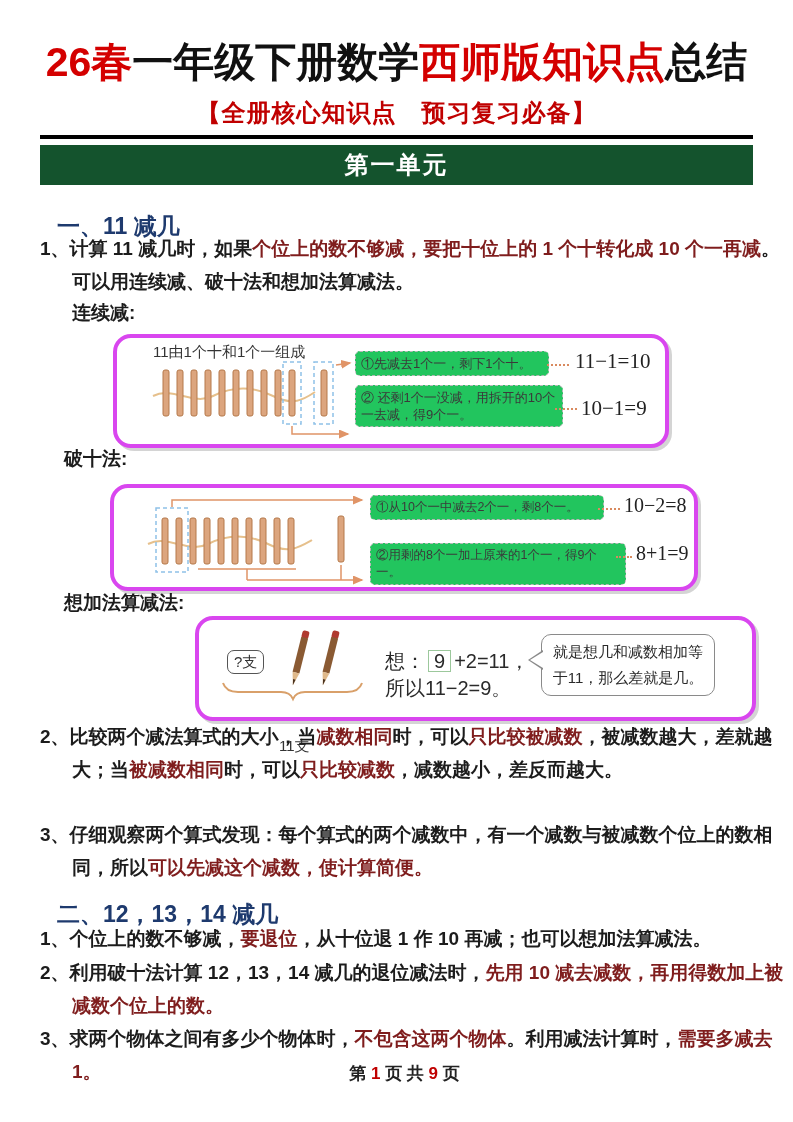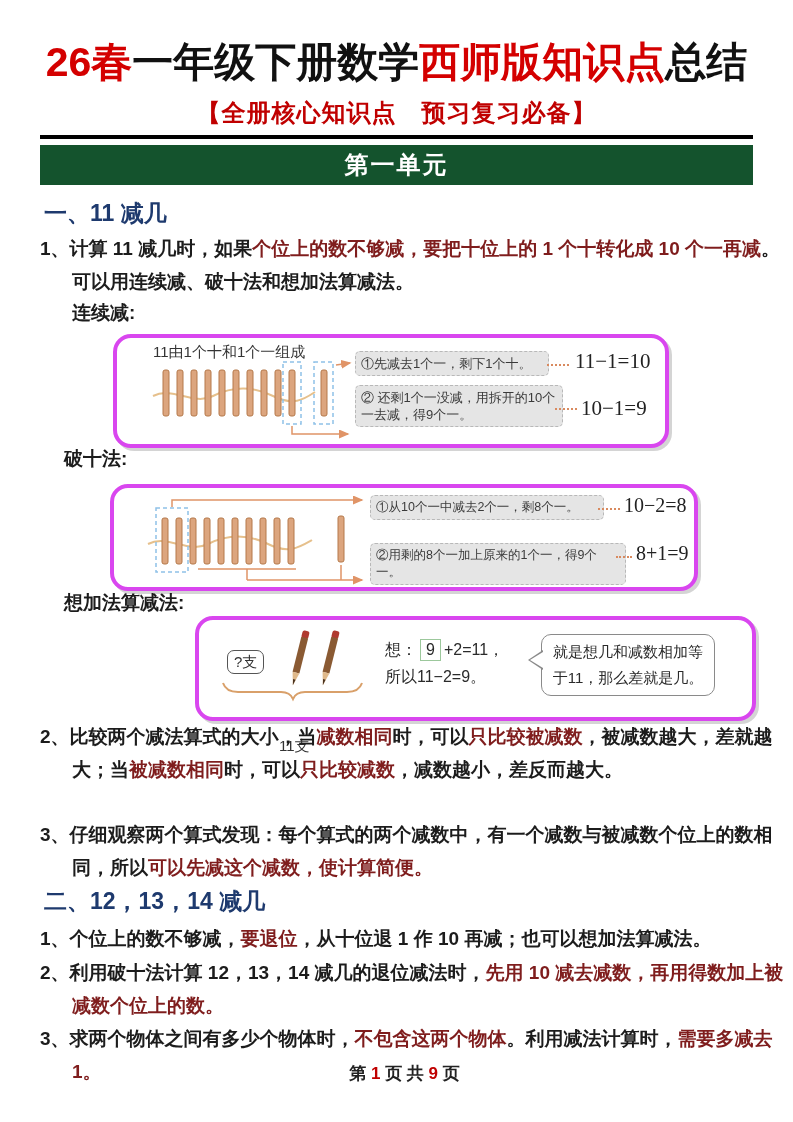--- a/index.html
+++ b/index.html
@@ -13,43 +13,43 @@
   .t-red{color:#d40000;}
   .t-black{color:#111111;}
   .subtitle{position:absolute;top:97px;left:0;right:0;text-align:center;font-size:24px;
             font-weight:800;color:#c00000;letter-spacing:1px;}
   .divider{position:absolute;top:135px;left:40px;right:40px;height:0;border-top:4px solid #000;}
   .banner{position:absolute;top:145px;left:40px;right:40px;height:40px;background:#14532d;
           color:#ffffff;font-size:24px;font-weight:700;text-align:center;line-height:40px;
           letter-spacing:2px;}
 
   
-  .h2{position:absolute;left:40px;margin:4px;font-size:23px;font-weight:800;color:#1e3a6e;}
+  .h2{position:absolute;left:40px;margin:17px;font-size:23px;font-weight:800;color:#1e3a6e;}
   .para{position:absolute;left:40px;width:714px;margin:0;font-size:19px;line-height:33px;
         font-weight:600;color:#1c1c1c;padding-left:32px;text-indent:-32px;}
   .para .red{color:#7f1d1d;}
   .sublabel{position:absolute;font-size:19px;font-weight:600;color:#1c1c1c;}
 
   
   .figure{position:absolute;background:#fff;border:4px solid #d946ef;border-radius:18px;
           box-shadow:3px 3px 0 rgba(160,160,160,.45);}
   .figsvg{position:absolute;left:0;top:0;}
   .figcap{position:absolute;font-size:15px;color:#333;white-space:nowrap;}
-  .stepbox{position:absolute;border:1.5px dashed #b8b8b8;border-radius:5px;background:#e5e5e5;
+  .stepbox{position:absolute;border:1.5px dashed #b8b8b8;border-radius:5px;background:#22c55e;
            font-size:13px;line-height:17px;color:#3a3a3a;padding:3px 5px;}
   .stepbox.sm{font-size:12.5px;}
   .conn{position:absolute;width:22px;height:0;border-top:2px dotted #d98a5f;}
   .eq{position:absolute;font-family:"Liberation Serif",serif;font-size:21px;color:#222;
       white-space:nowrap;}
 
   
   .tagbox{position:absolute;border:1.4px solid #555;border-radius:7px;padding:0 6px;
           font-size:15px;color:#333;line-height:22px;background:#fff;}
   .countlabel{position:absolute;font-size:15px;color:#333;margin-top:40px;}
-  .think{position:absolute;font-size:16px;line-height:27px;color:#2a2a2a;white-space:nowrap;}
+  .think{position:absolute;font-size:20px;line-height:27px;color:#2a2a2a;white-space:nowrap;margin-top:12px;}
   .numbox{display:inline-block;border:1.4px solid #9cc89c;padding:0 5px;margin:0 3px;
           line-height:20px;background:#fff;color:#2a2a2a;}
   .bubble{position:absolute;border:1.4px solid #8a8a8a;border-radius:10px;padding:4px 8px;
           font-size:15px;line-height:26px;color:#2a2a2a;background:#fff;text-align:center;}
   .tail{position:absolute;left:-24px;top:15px;width:0;height:0;border:10px solid transparent;
         border-right:15px solid #8a8a8a;}
   .tail::after{content:"";position:absolute;left:-6px;top:-8px;width:0;height:0;
         border:8px solid transparent;border-right:13px solid #ffffff;}
 
   

